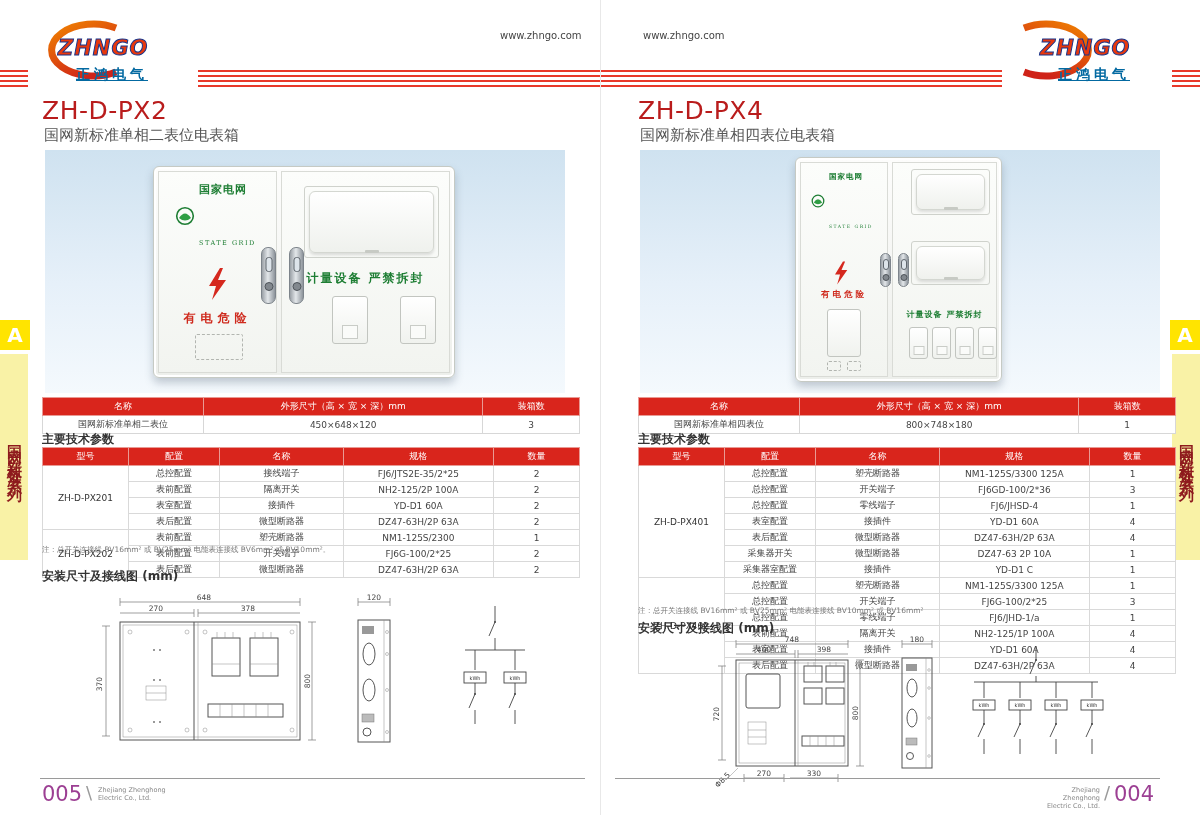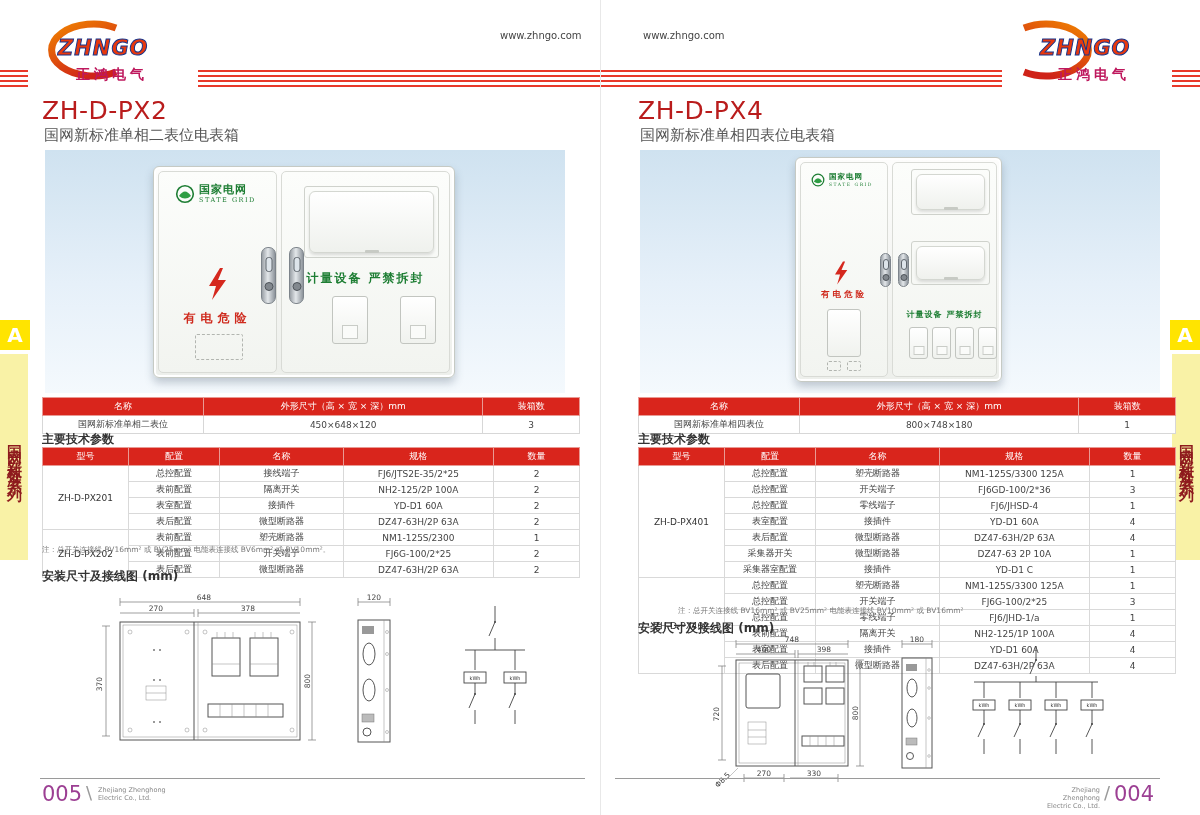--- a/index.html
+++ b/index.html
@@ -10,21 +10,21 @@
   
   .stripes{position:absolute;left:0;top:70px;width:1200px;height:22px;}
   .stripes div{height:2px;background:#e8392a;margin-bottom:3px;}
   .logo-box{position:absolute;top:18px;width:170px;height:82px;background:#fff;}
   .logo-box.left{left:28px;} .logo-box.right{left:1002px;}
   .logo-swoosh{position:absolute;top:2px;left:0;}
   .logo-box.right .logo-swoosh{transform:scaleX(-1);}
   .brand{position:absolute;top:18px;left:30px;font-style:italic;font-weight:bold;font-size:21px;
          color:#e8380d;-webkit-text-stroke:1px #16348c;letter-spacing:1px;}
   .logo-box.right .brand{left:38px;}
-  .brand-cn{position:absolute;top:48px;left:48px;font-weight:bold;font-size:14px;color:#be185d;letter-spacing:4px;}
+  .brand-cn{position:absolute;top:48px;left:48px;font-weight:bold;font-size:14px;color:#0369a1;letter-spacing:4px;text-decoration:underline;}
   .logo-box.right .brand-cn{left:56px;}
   .site-url{position:absolute;top:30px;font-size:10px;color:#444;}
 
   .fold{position:absolute;left:600px;top:0;width:1px;height:815px;background:#e8e8e8;}
 
   
   .tab-a{position:absolute;width:30px;height:30px;background:#ffe400;color:#fff;
          font-weight:bold;font-size:20px;text-align:center;line-height:30px;top:320px;}
   .tab-strip{position:absolute;width:28px;top:354px;height:206px;background:#f9f2a6;
              color:#8e1a1d;font-size:15px;font-weight:bold;
@@ -38,31 +38,31 @@
   .model-sub{position:absolute;font-size:15px;color:#555;}
   .section-h{position:absolute;font-size:12px;color:#333;font-weight:bold;}
   .note-line{position:absolute;font-size:7.5px;color:#777;}
 
   
   .photo-panel{position:absolute;top:150px;width:520px;height:243px;
       background:linear-gradient(180deg,#cfe2f0 0%,#e6f0f9 55%,#f4f9fd 100%);}
   .mbox{position:absolute;background:linear-gradient(180deg,#fdfdfc,#edefeb);
         border:1px solid #c6cac4;border-radius:6px;
         box-shadow:0 5px 9px rgba(60,80,100,.28), inset 0 0 0 2px #ffffff;}
-  .door{position:absolute;top:4px;bottom:4px;border:1px solid #d9dbd6;border-radius:5px;
+  .door{position:absolute;top:4px;bottom:4px;border:1px solid #d9dbd6;border-radius:0;
         background:linear-gradient(180deg,#fcfdfb,#f2f4f0);}
   .handle{position:absolute;border:1px solid #7d848b;border-radius:7px;
           background:linear-gradient(90deg,#9aa0a6,#e3e7ea 45%,#8d949b);}
   .handle .h-slot{position:absolute;left:50%;transform:translateX(-50%);background:#dde4ea;
           border:1px solid #5f666d;border-radius:3px;}
   .handle .h-key{position:absolute;left:50%;transform:translateX(-50%);background:#82888e;
           border:1px solid #4e545a;border-radius:50%;}
   .sg-row{position:absolute;display:flex;align-items:center;gap:4px;}
   .sg-name{font-size:11px;font-weight:bold;color:#1e7e34;letter-spacing:1px;line-height:1.1;}
-  .sg-en{font-size:6.5px;color:#1e7e34;letter-spacing:1.5px;font-family:"DejaVu Serif","Liberation Serif",serif;}
+  .sg-en{font-size:6.5px;color:#1e7e34;letter-spacing:1.5px;font-family:"DejaVu Serif","Liberation Serif",serif;margin-top:43px;}
   .warn-txt{position:absolute;width:100%;text-align:center;font-weight:bold;color:#cf2a1d;}
   .seal-txt{position:absolute;width:100%;text-align:center;font-weight:bold;color:#1e7e34;}
   .dash-rect{position:absolute;border:1px dashed #b2b5b0;border-radius:2px;}
   .flap-outer{position:absolute;border:1px solid #cfd2cc;border-radius:3px;}
   .flap{position:absolute;inset:4px;background:linear-gradient(180deg,#ffffff,#eff1ed);
         border:1px solid #d4d7d1;border-radius:6px;box-shadow:0 2px 3px rgba(0,0,0,.12);}
   .flap .notch{position:absolute;bottom:-1px;left:50%;transform:translateX(-50%);
         width:14px;height:3px;background:#c7cac4;border-radius:1px;}
   .mwin{position:absolute;border:1px solid #c2c5c0;border-radius:3px;
         background:linear-gradient(180deg,#ffffff,#f0f2ee);}
@@ -562,21 +562,21 @@
           <tr>
             <td>表后配置</td>
             <td>微型断路器</td>
             <td>DZ47-63H/2P 63A</td>
             <td>4</td>
           </tr>
         </tbody>
     </table>
   </div>
 
-  <div class="note-line" style="left:638px;top:606px;margin-left:40px;">注：总开关连接线 BV16mm² 或 BV25mm² 电能表连接线 BV10mm² 或 BV16mm²</div>
+  <div class="note-line" style="left:638px;top:606px;">注：总开关连接线 BV16mm² 或 BV25mm² 电能表连接线 BV10mm² 或 BV16mm²</div>
   <div class="section-h" style="left:638px;top:620px;">安装尺寸及接线图 (mm)</div>
 
   <svg class="abs" style="left:700px;top:636px;" width="175" height="156" viewBox="0 0 175 156">
     <line class="dim" x1="36" y1="8" x2="148" y2="8"></line>
       <line class="dim" x1="36" y1="4" x2="36" y2="12"></line>
       <line class="dim" x1="148" y1="4" x2="148" y2="12"></line>
     <text class="dtxt" x="92" y="6" text-anchor="middle">748</text>
     <line class="dim" x1="36" y1="18" x2="95" y2="18"></line>
       <line class="dim" x1="98" y1="18" x2="148" y2="18"></line>
     <line class="dim" x1="95" y1="14" x2="95" y2="22"></line>

